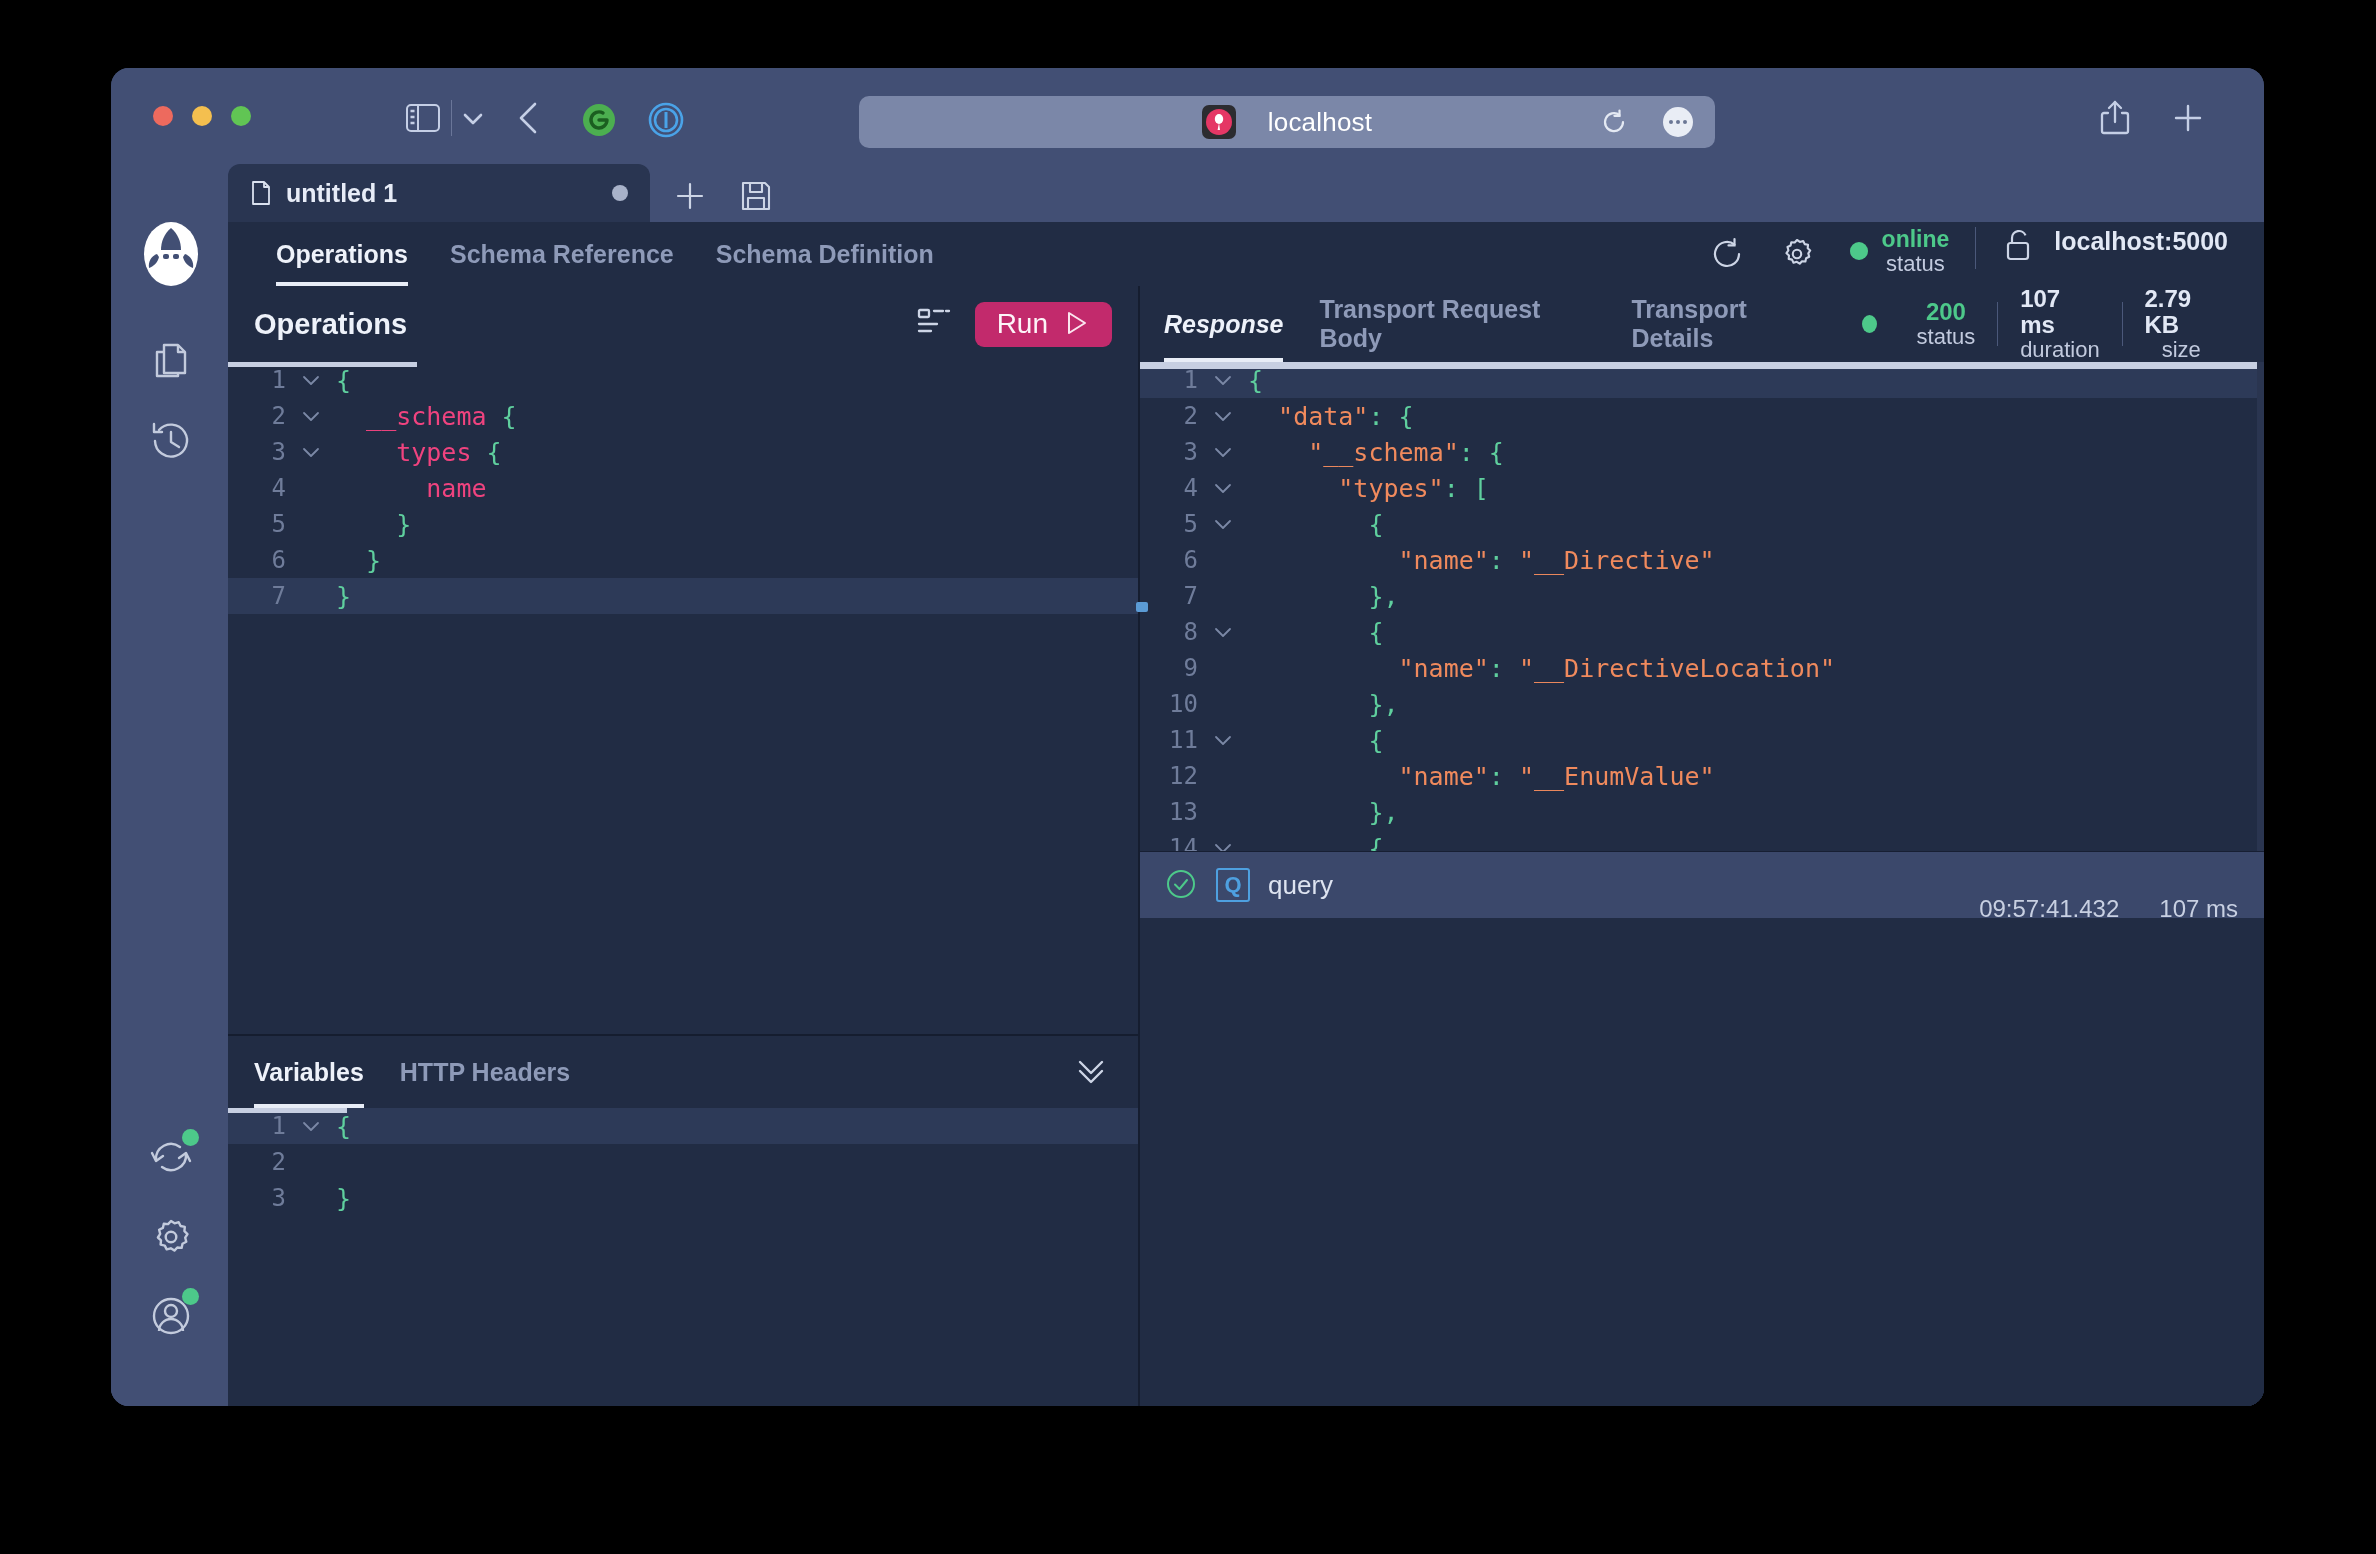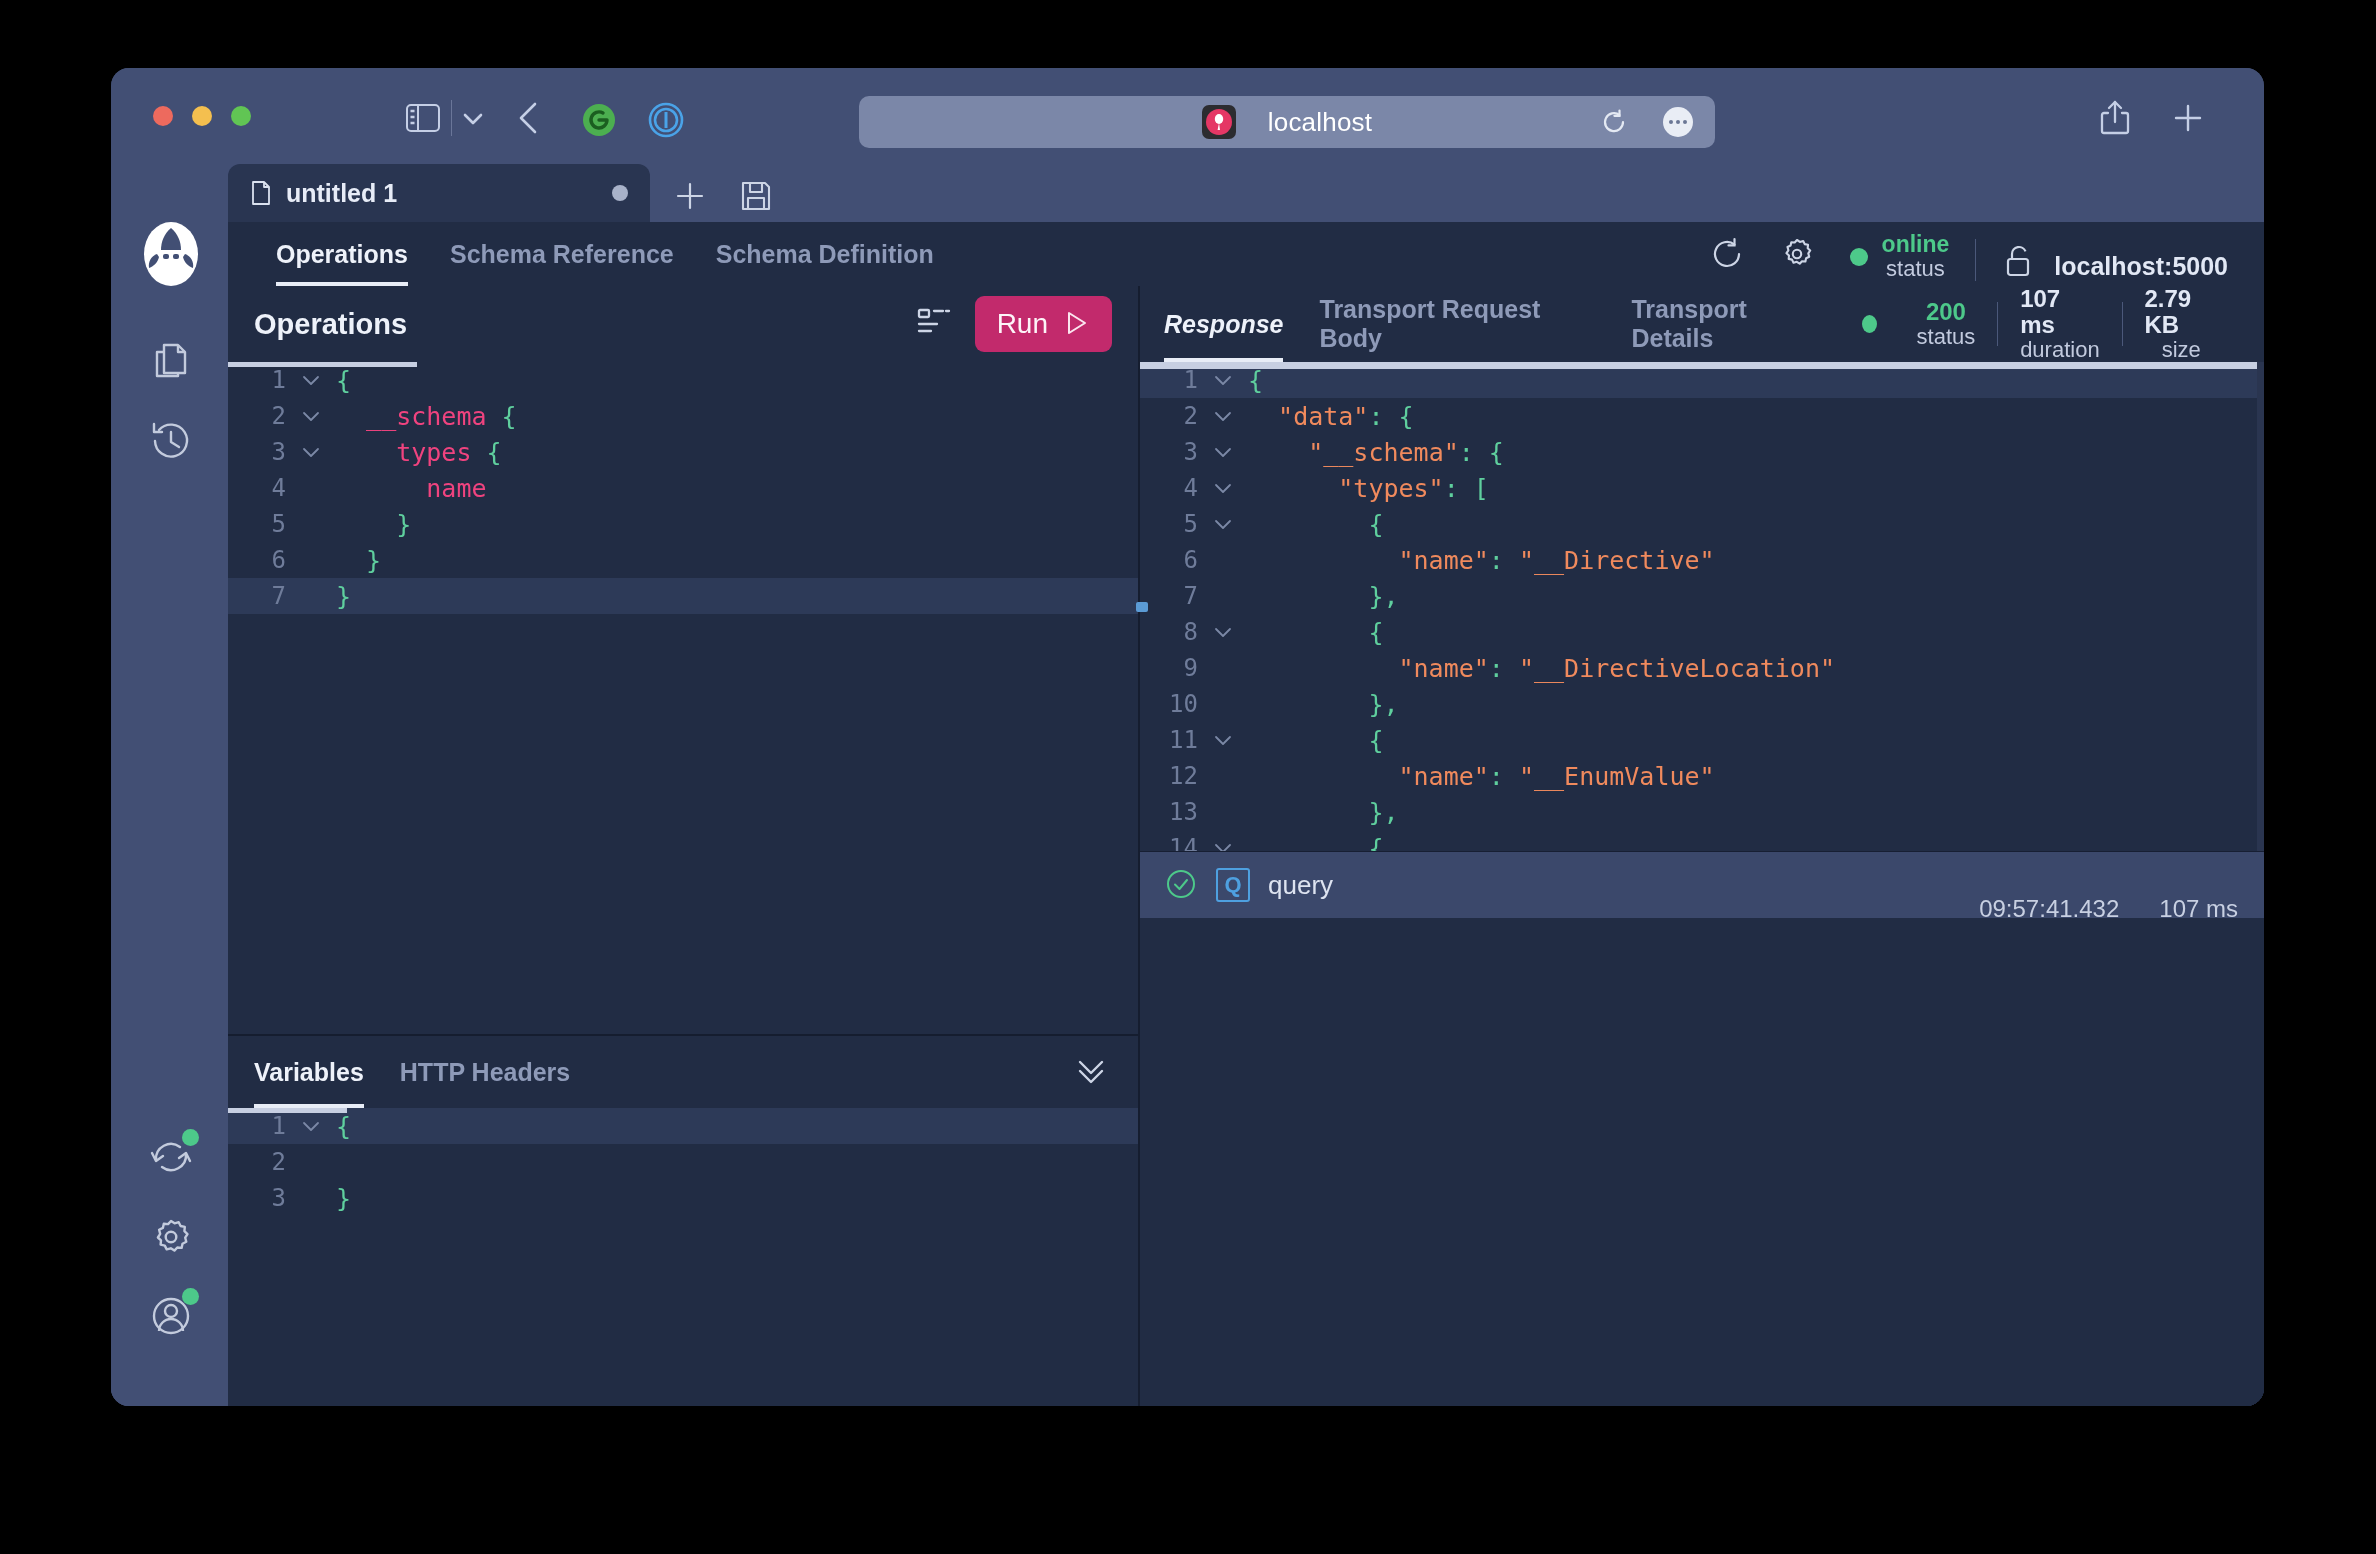--- a/index.html
+++ b/index.html
@@ -208,21 +208,21 @@
   .nav-tab.active::after {
     content: "";
     position: absolute;
     left: 0; right: 0; bottom: 0;
     height: 4px;
     background: #e8edf7;
   }
   #nav-right {
     margin-left: auto;
     display: flex;
-    align-items: flex-end;
+    align-items: flex-start;
     gap: 0px;
   }
   .nav-ricon {
     width: 54px; height: 54px;
     color: #cdd5e6;
     display: flex; align-items: center; justify-content: center;
     margin-left: 16px;
   }
   #conn-status {
     display: flex; align-items: center; gap: 14px; margin-left: 26px;
@@ -258,21 +258,21 @@
     display: flex; align-items: center;
     padding: 0 26px 0 26px;
     background: #212c44;
   }
   #ops-title { color: #eef2fa; font-size: 29px; font-weight: bold; }
   #ops-header-right { margin-left: auto; display: flex; align-items: center; gap: 22px; }
   #prettify-icon { width: 36px; height: 34px; color: #cdd5e6; }
   #run-button {
     background: #c22a6c;
     border-radius: 9px;
-    height: 56px;
+    height: 45px;
     padding: 0 22px;
     display: flex; align-items: center; gap: 16px;
   }
   #run-label { color: #fdf4f8; font-size: 28px; }
   #run-play { width: 26px; height: 28px; color: #fbe6ef; }
 
   
   .editor {
     background: #212c44;
     position: relative;

